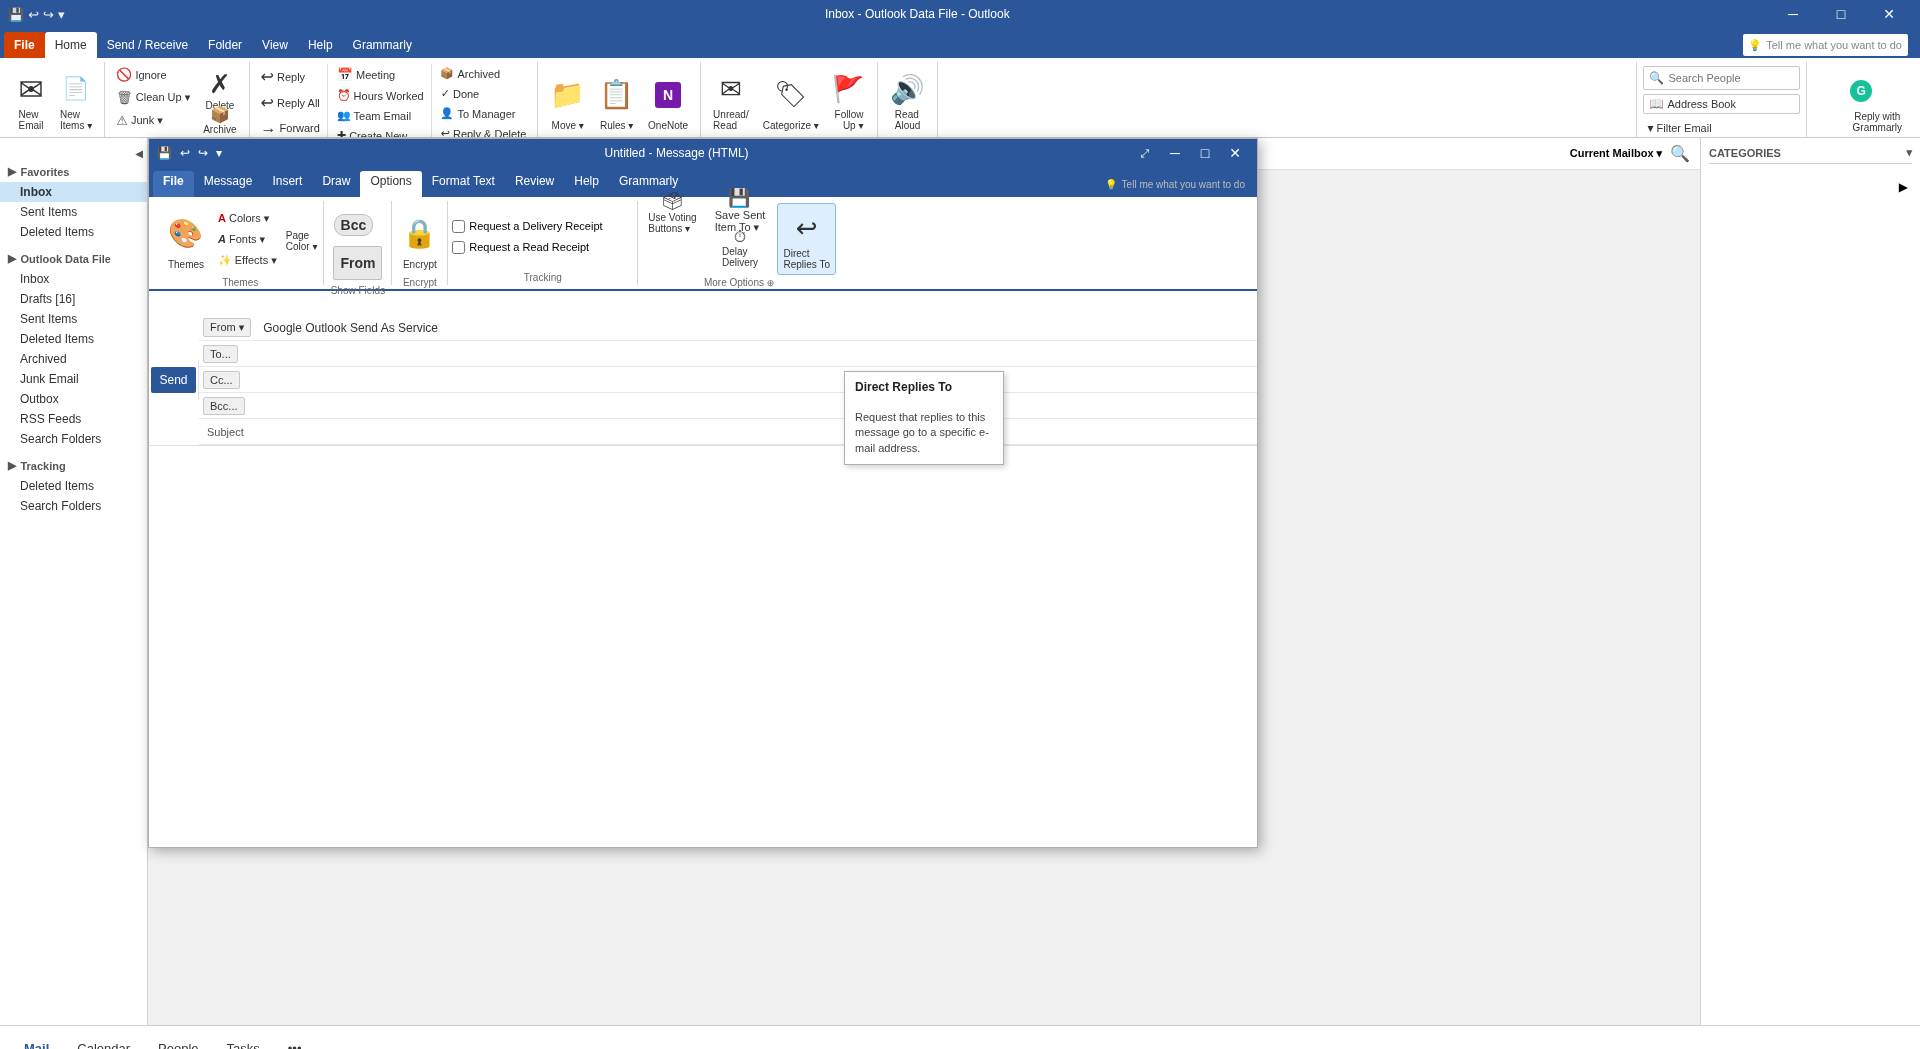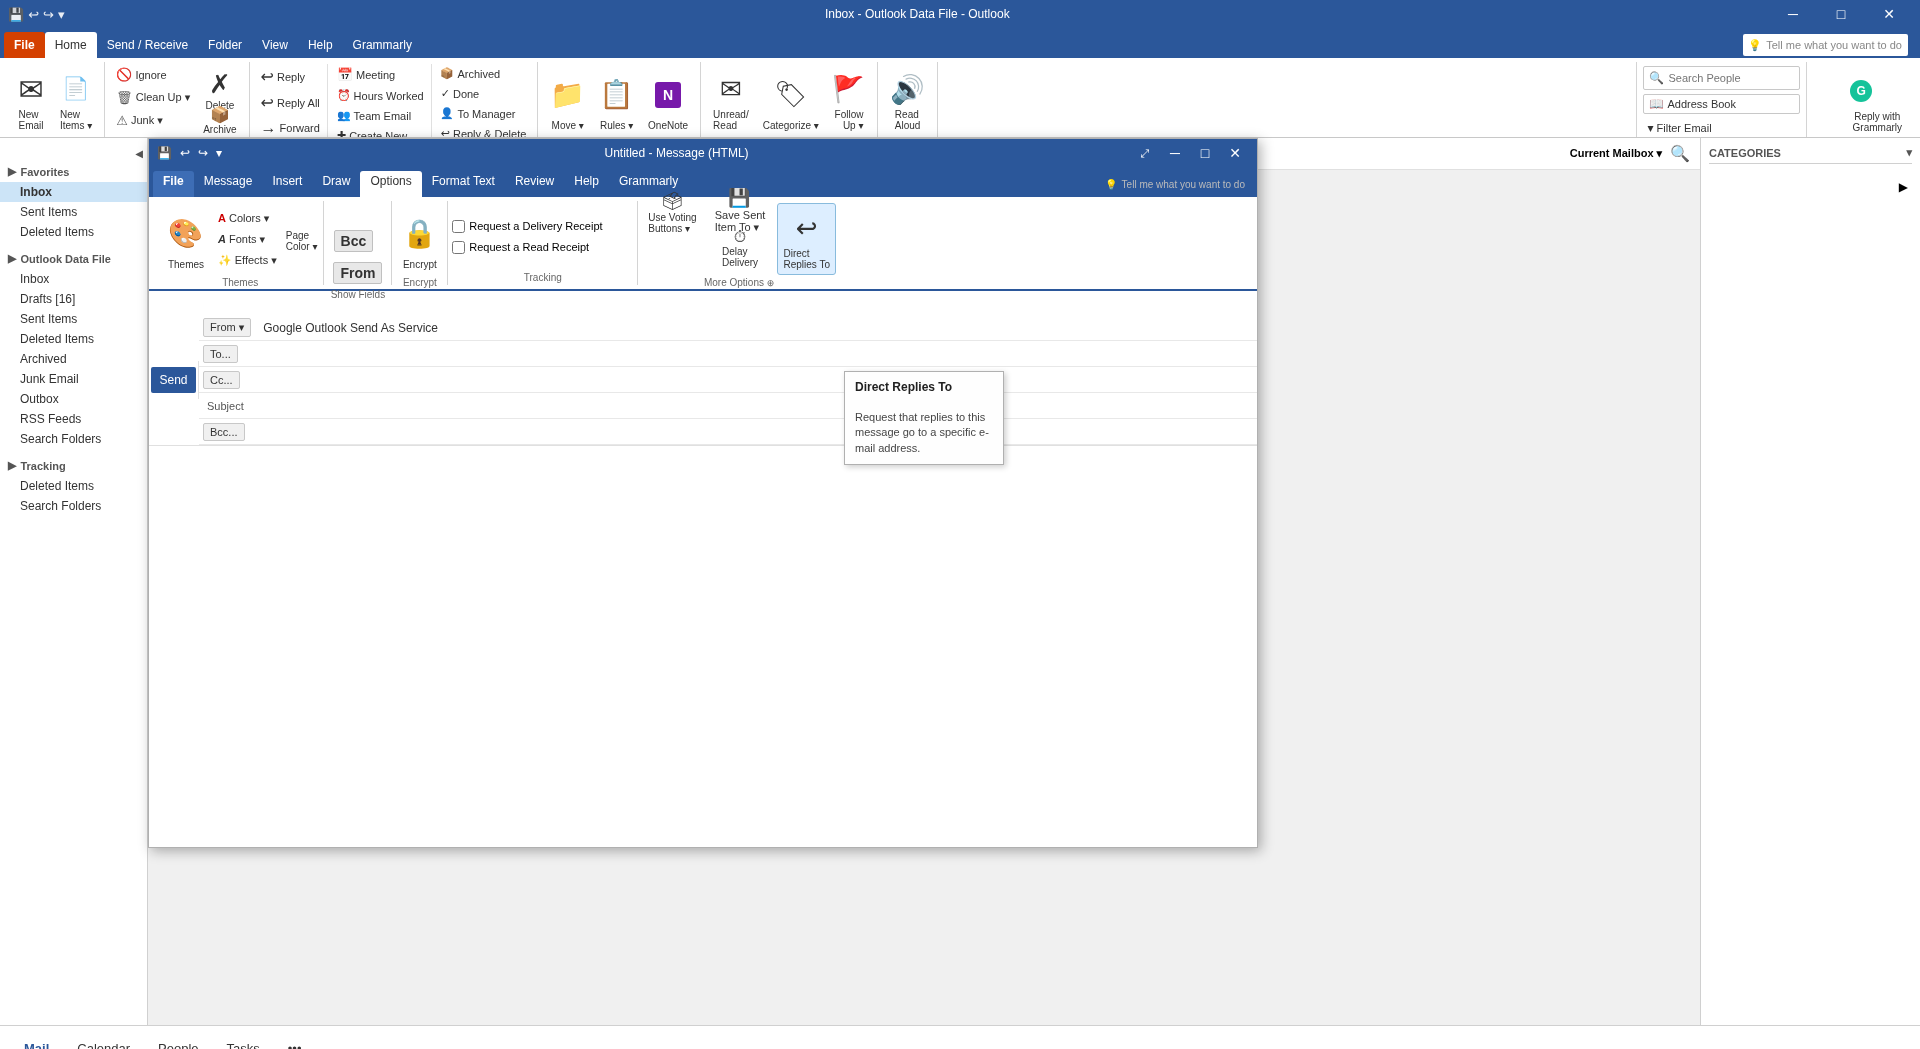--- a/index.html
+++ b/index.html
@@ -756,24 +756,24 @@
             <div style="display:flex;flex-direction:column;justify-content:flex-start;padding-top:4px;">
               <div style="font-size:10px;color:#333;cursor:pointer;padding:2px;">Page<br>Color ▾</div>
             </div>
           </div>
           <div class="r-section-label">Themes</div>
         </div>
 
         <div class="r-section" style="min-width:60px;">
           <div class="r-section-top" style="flex-direction:column;align-items:flex-start;gap:4px;padding-top:8px;">
             <div class="crb-small">
-              <div style="font-size:14px;background:#e8e8e8;border:1px solid #c0c0c0;padding:2px 6px;border-radius:2px;font-weight:600;color:#333;margin-top:16px;">Bcc</div>
+              <div style="font-size:14px;background:#e8e8e8;border:1px solid #c0c0c0;padding:2px 6px;border-radius:10px;font-weight:600;color:#333;">Bcc</div>
             </div>
             <div class="crb-small">
-              <div style="font-size:14px;background:#e8e8e8;border:1px solid #c0c0c0;padding:2px 6px;border-radius:2px;font-weight:600;color:#333;">From</div>
+              <div style="font-size:14px;background:#e8e8e8;border:1px solid #c0c0c0;padding:8px 6px;border-radius:2px;font-weight:600;color:#333;">From</div>
             </div>
           </div>
           <div class="r-section-label">Show Fields</div>
         </div>
 
         <div class="r-section" style="min-width:55px;">
           <div class="r-section-top" style="justify-content:center;">
             <div class="crb-large">
               <div class="icon-lg" style="font-size:28px;">🔒</div>
               <div style="font-size:10px;">Encrypt</div>
@@ -843,26 +843,26 @@
                 <button class="compose-field-btn">To...</button>
                 <input class="compose-field-input" type="text" value="" style="">
               </div>
 
               <div class="compose-field-row">
                 <button class="compose-field-btn">Cc...</button>
                 <input class="compose-field-input" type="text" value="" style="">
               </div>
 
               <div class="compose-field-row">
+                <button class="compose-field-btn">Bcc...</button>
+                <input class="compose-field-input" type="text" value="" style="">
+              </div>
+
+              <div class="compose-field-row">
                 <span class="compose-field-label">Subject</span>
-                <input class="compose-field-input" type="text" value="" style="">
-              </div>
-
-              <div class="compose-field-row">
-                <button class="compose-field-btn">Bcc...</button>
                 <input class="compose-field-input" type="text" value="" style="">
               </div>
             </div>
           </div>
         </div>
 
         <textarea class="compose-edit-area" style=""></textarea>
       </div>
 
       <div class="tooltip-popup">

